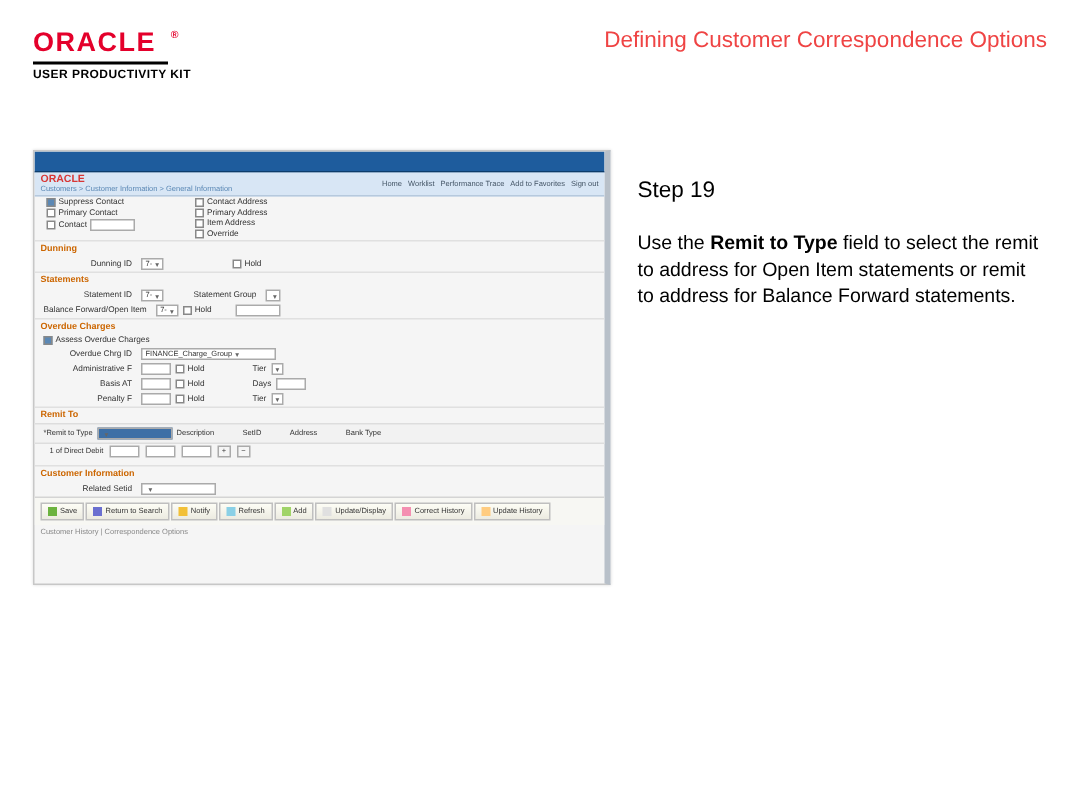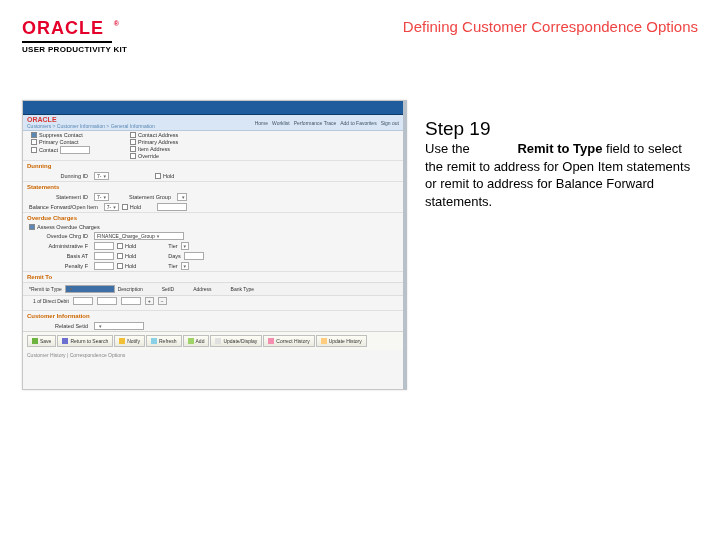--- a/index.html
+++ b/index.html
@@ -12,23 +12,23 @@
   .oracle-word { font-size: 18px; font-weight: 700; color: #e4002b; letter-spacing: 1px; font-family: Arial, sans-serif; border-bottom: 2px solid #000; padding-bottom: 2px; width: 90px; position: relative; }
   .oracle-word .r { position: absolute; right: -8px; top: 2px; font-size: 7px; color: #e4002b; }
   .kit-label { font-size: 8px; font-weight: 700; letter-spacing: 0.3px; margin-top: 2px; }
   .doc-title { font-size: 15px; font-weight: 400; color: #ef4444; }
 
   
   .cols { position: absolute; top: 100px; left: 22px; right: 22px; bottom: 22px; display: flex; gap: 18px; }
   .left { flex: 0 0 385px; }
   .right { flex: 1; padding-top: 18px; }
 
-  .step-title { font-size: 19px; }
+  .step-title { font-size: 15px; margin-bottom: 18px; }
   .step-body { font-size: 13px; line-height: 1.35; }
-  .step-body b { font-weight: 700; margin-left: 44px; }
+  .step-body b { font-weight: 700; }
 
   
   .shot {
     width: 385px; height: 290px;
     border: 1px solid #c7c7c7;
     border-right: 4px solid #b8c0c9;
     background: #f5f5f5;
     overflow: hidden;
     box-shadow: 0 0 2px rgba(0,0,0,.15);
     font-size: 5.5px;

